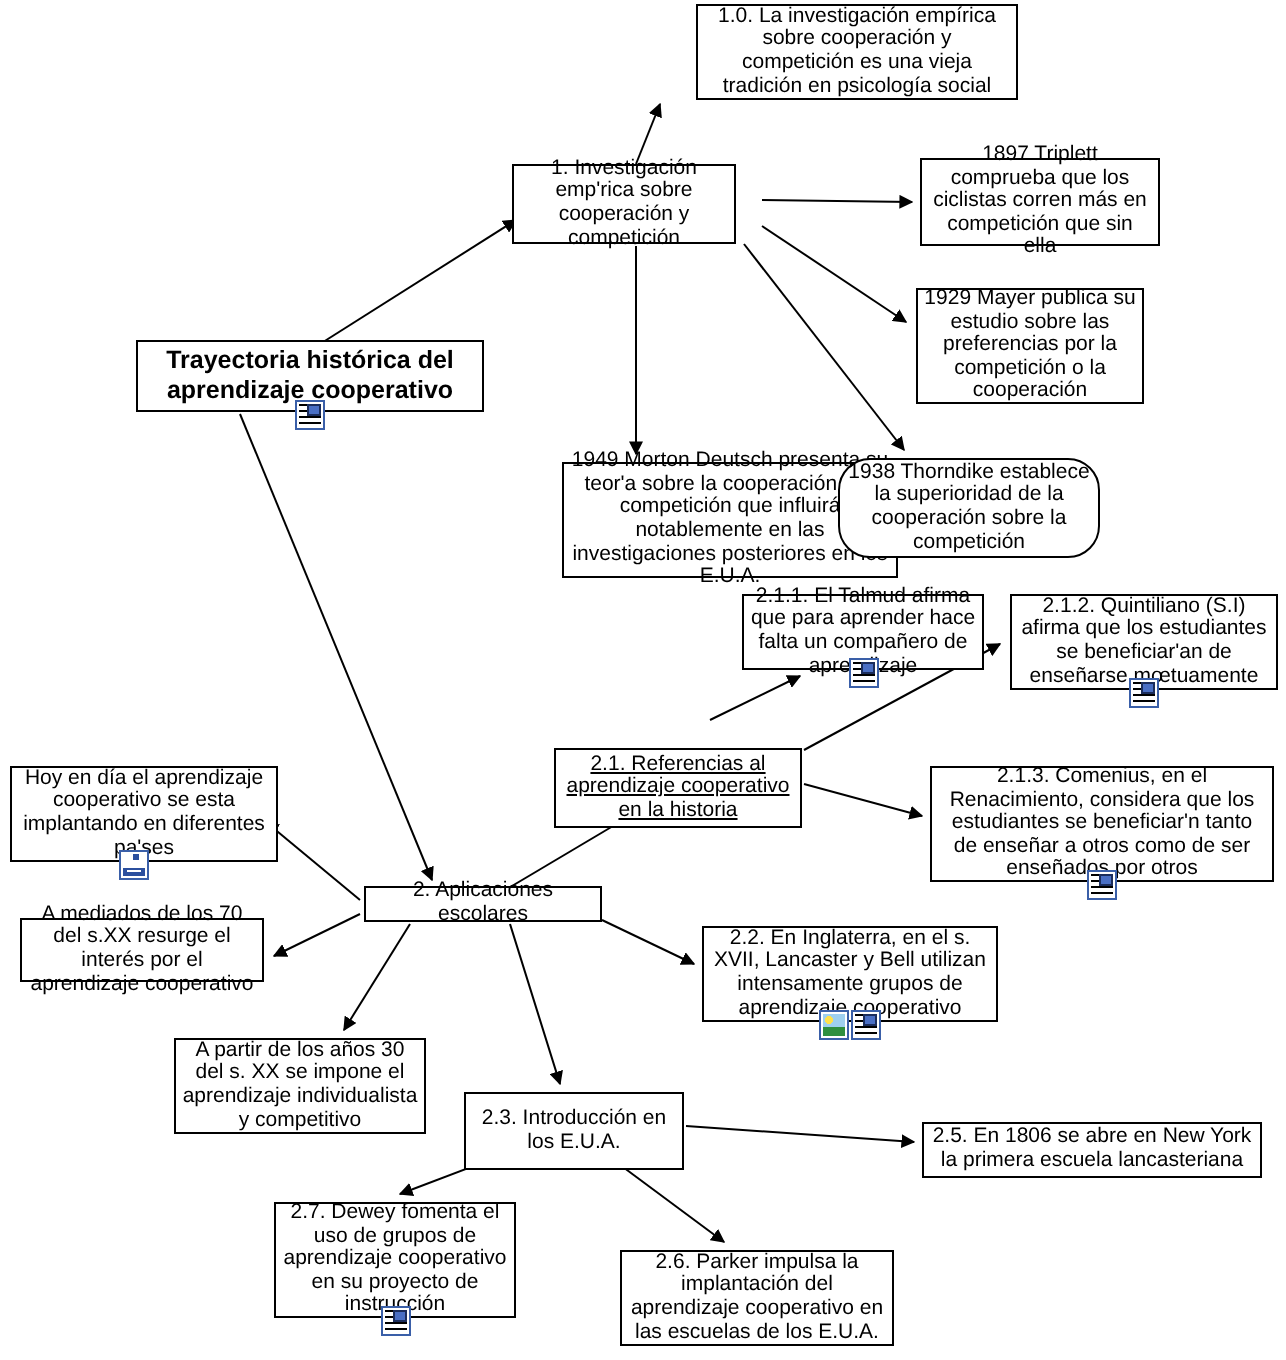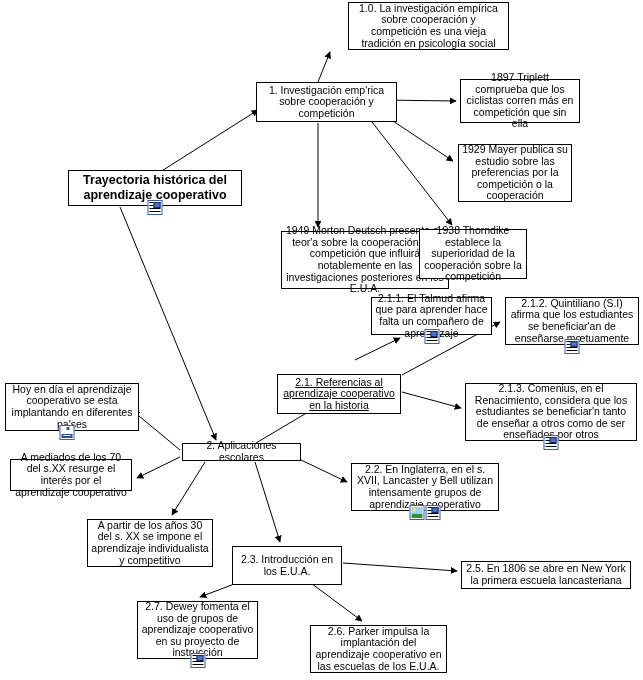--- a/index.html
+++ b/index.html
@@ -128,39 +128,39 @@
         <path d="M 343 563 L 457 571" marker-end="url(#arrow)"></path>
         <path d="M 258 575 L 200 597" marker-end="url(#arrow)"></path>
         <path d="M 300 575 L 362 621" marker-end="url(#arrow)"></path>
       </g>
   </svg>
 
   <div id="node-layer">
       <div class="node" style="left: 348px; top: 2px; width: 161px; height: 48px;">
         <span class="txt">1.0. La investigación empírica sobre cooperación y competición es una vieja tradición en psicología social</span>
       </div>
-      <div class="node" style="left: 256px; top: 82px; width: 141px; height: 40px;">
+      <div class="node" style="left: 256px; top: 82px; width: 112px; height: 40px;">
         <span class="txt">1. Investigación emp'rica sobre cooperación y competición</span>
       </div>
       <div class="node" style="left: 460px; top: 79px; width: 120px; height: 44px;">
         <span class="txt">1897 Triplett comprueba que los ciclistas corren más en competición que sin ella</span>
       </div>
       <div class="node" style="left: 458px; top: 144px; width: 114px; height: 58px;">
         <span class="txt">1929 Mayer publica su estudio sobre las preferencias por la competición o la cooperación</span>
       </div>
       <div class="node title" style="left: 68px; top: 170px; width: 174px; height: 36px;">
         <span class="txt">Trayectoria histórica del aprendizaje cooperativo</span>
       </div>
       <div class="icons" style="left: 155px; top: 200px;">
         <span class="ic note"></span>
       </div>
       <div class="node" style="left: 233px; top: 231px; width: 168px; height: 58px; margin-left: 48px;">
         <span class="txt">1949 Morton Deutsch presenta su teor'a sobre la cooperación y la competición que influirá notablemente en las investigaciones posteriores en los E.U.A.</span>
       </div>
-      <div class="node" style="left: 419px; top: 229px; width: 108px; height: 50px;">
+      <div class="node" style="left: 419px; top: 229px; width: 131px; height: 50px; border-radius: 16px;">
         <span class="txt">1938 Thorndike establece la superioridad de la cooperación sobre la competición</span>
       </div>
       <div class="node" style="left: 371px; top: 297px; width: 121px; height: 38px;">
         <span class="txt">2.1.1. El Talmud afirma que para aprender hace falta un compañero de aprendizaje</span>
       </div>
       <div class="icons" style="left: 431.5px; top: 329px;">
         <span class="ic note"></span>
       </div>
       <div class="node" style="left: 505px; top: 297px; width: 134px; height: 48px;">
         <span class="txt">2.1.2. Quintiliano (S.I) afirma que los estudiantes se beneficiar'an de enseñarse mœtuamente</span>

